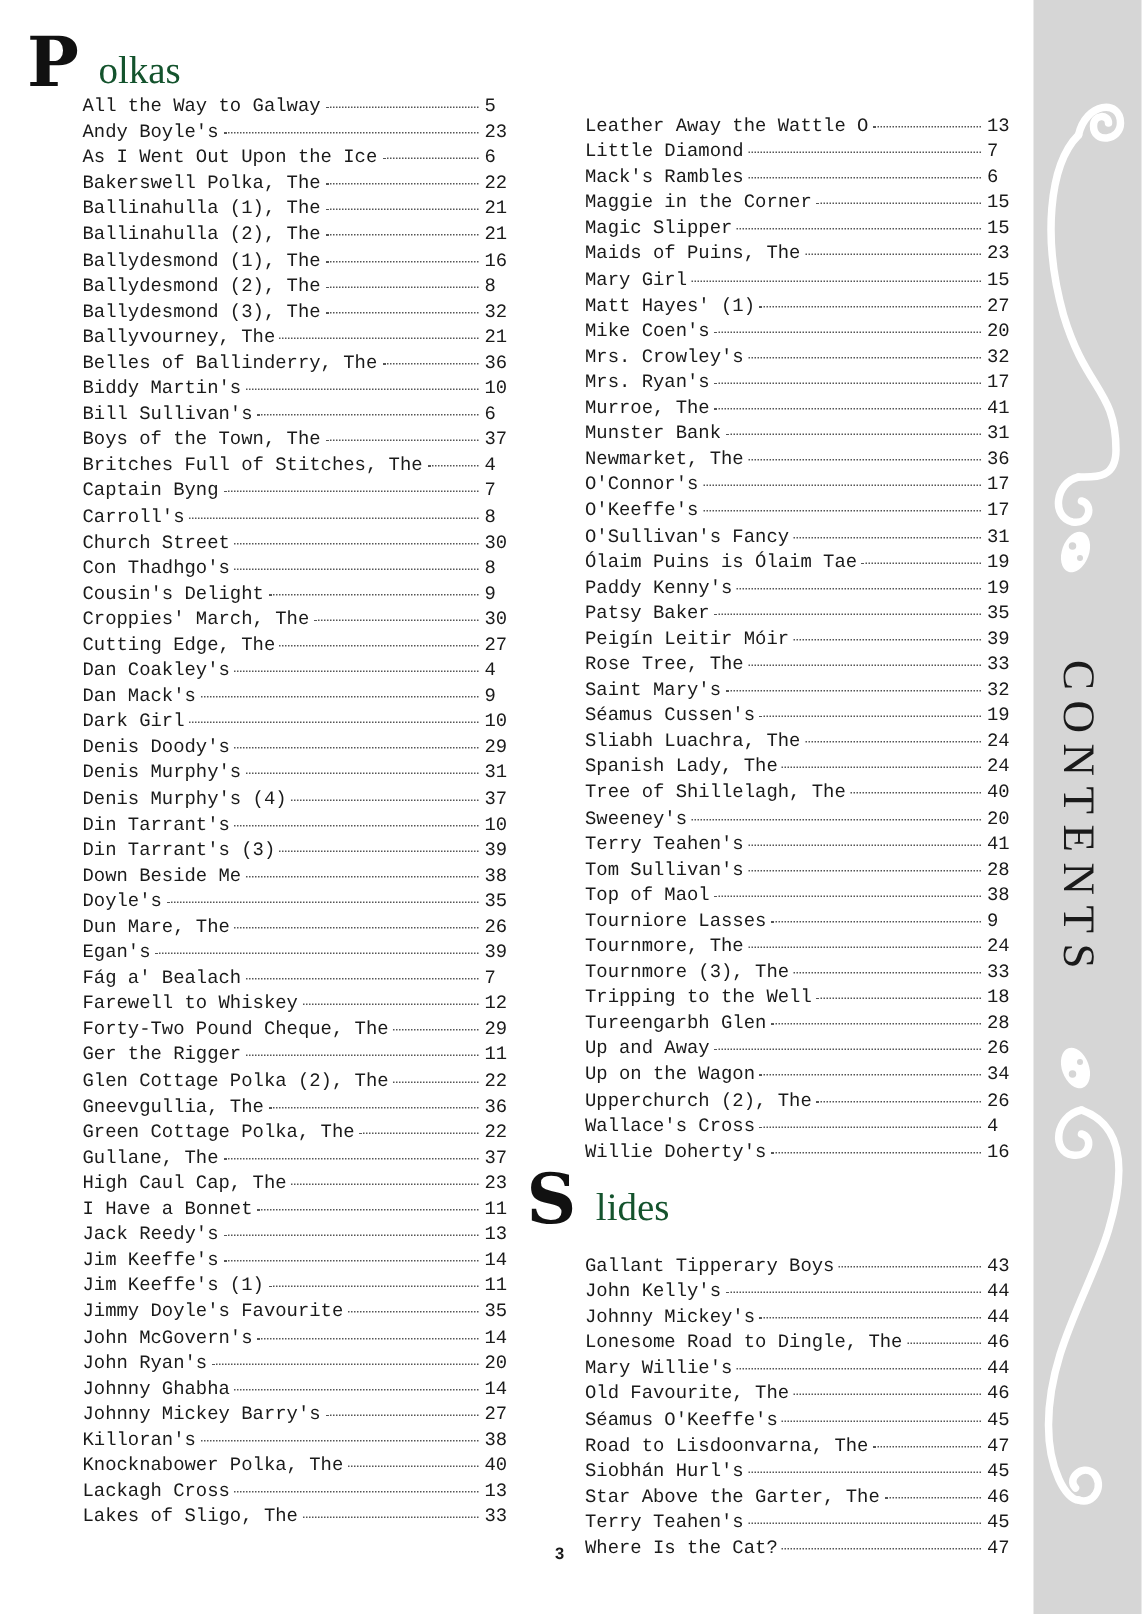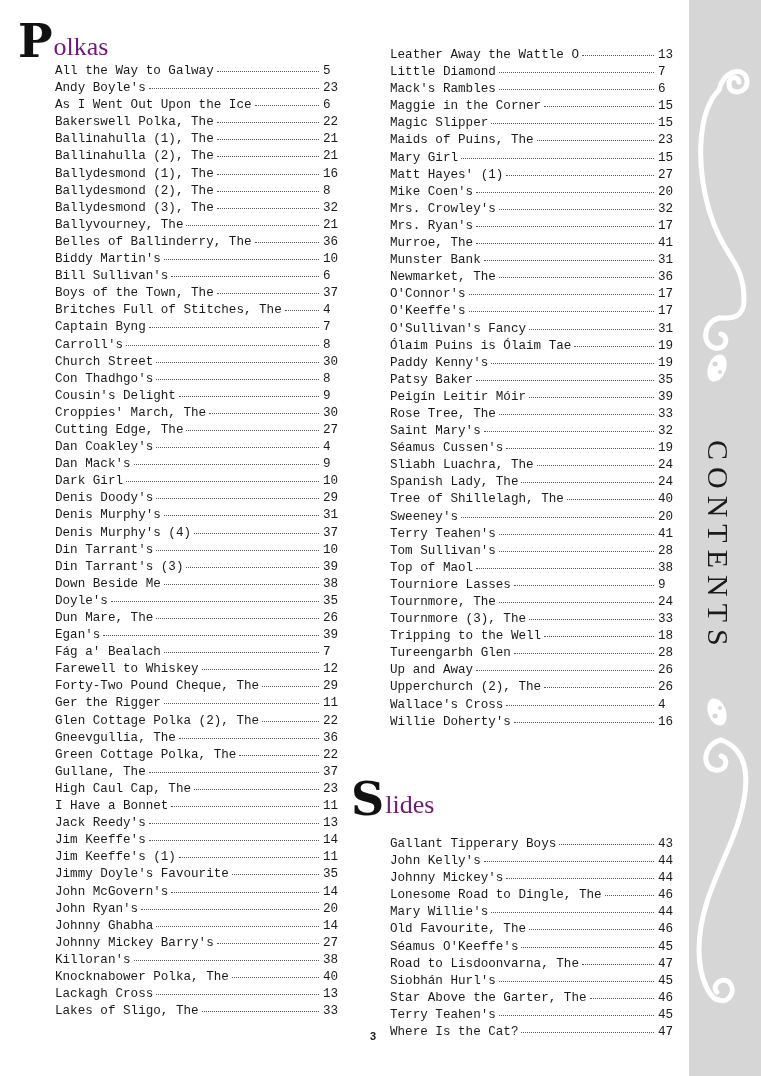--- a/index.html
+++ b/index.html
@@ -23,35 +23,35 @@
   .section-heading {
     position:absolute; display:flex; align-items:flex-end;
   }
   .dropcap {
     font-family:"DejaVu Serif", serif; font-weight:bold;
     font-size:46px; line-height:42px; color:#111;
     position:relative;
   }
   .heading-rest {
     font-family:"Liberation Serif", serif; font-size:26px; line-height:26px;
-    color:#701a75; margin-left:1px; margin-bottom:2px;
+    color:#14532d; margin-left:13px; margin-bottom:2px;
   }
   .list { position:absolute; margin:0; padding:0; list-style:none;font-family:Liberation Mono, monospace; }
   .row {
     height:17.1px; display:flex; align-items:baseline;
     font-size:12.6px; line-height:17.1px; white-space:nowrap;
   }
   .title { flex:0 0 auto; }
   .leader {
     flex:1 1 auto; overflow:hidden; margin:0 4px 0 3px;
     height:10px; border-bottom:1px dotted #555; position:relative; top:-2px;
   }
   .page { flex:0 0 22px; text-align:left; }
   .left-list { left:55px; top:63px; width:290px; }
-  .right-list { left:390px; top:47px; width:290px; }
+  .right-list { left:390px; top:76px; width:290px; }
   .slides-list { left:390px; top:836px; width:290px; }
   .page-number {
     position:absolute; left:370px; top:1030px;
     font-family:"Liberation Sans", sans-serif; font-size:11px; font-weight:bold;
   }
 </style>
 </head>
 <body>
 
 <div class="sidebar">
@@ -547,20 +547,25 @@
       <span class="title">Tureengarbh Glen</span>
       <span class="leader"></span>
       <span class="page">28</span>
     </li>
     <li class="row">
       <span class="title">Up and Away</span>
       <span class="leader"></span>
       <span class="page">26</span>
     </li>
     <li class="row">
+      <span class="title">Up on the Wagon</span>
+      <span class="leader"></span>
+      <span class="page">34</span>
+    </li>
+    <li class="row">
       <span class="title">Upperchurch (2), The</span>
       <span class="leader"></span>
       <span class="page">26</span>
     </li>
     <li class="row">
       <span class="title">Wallace's Cross</span>
       <span class="leader"></span>
       <span class="page">4</span>
     </li>
     <li class="row">

